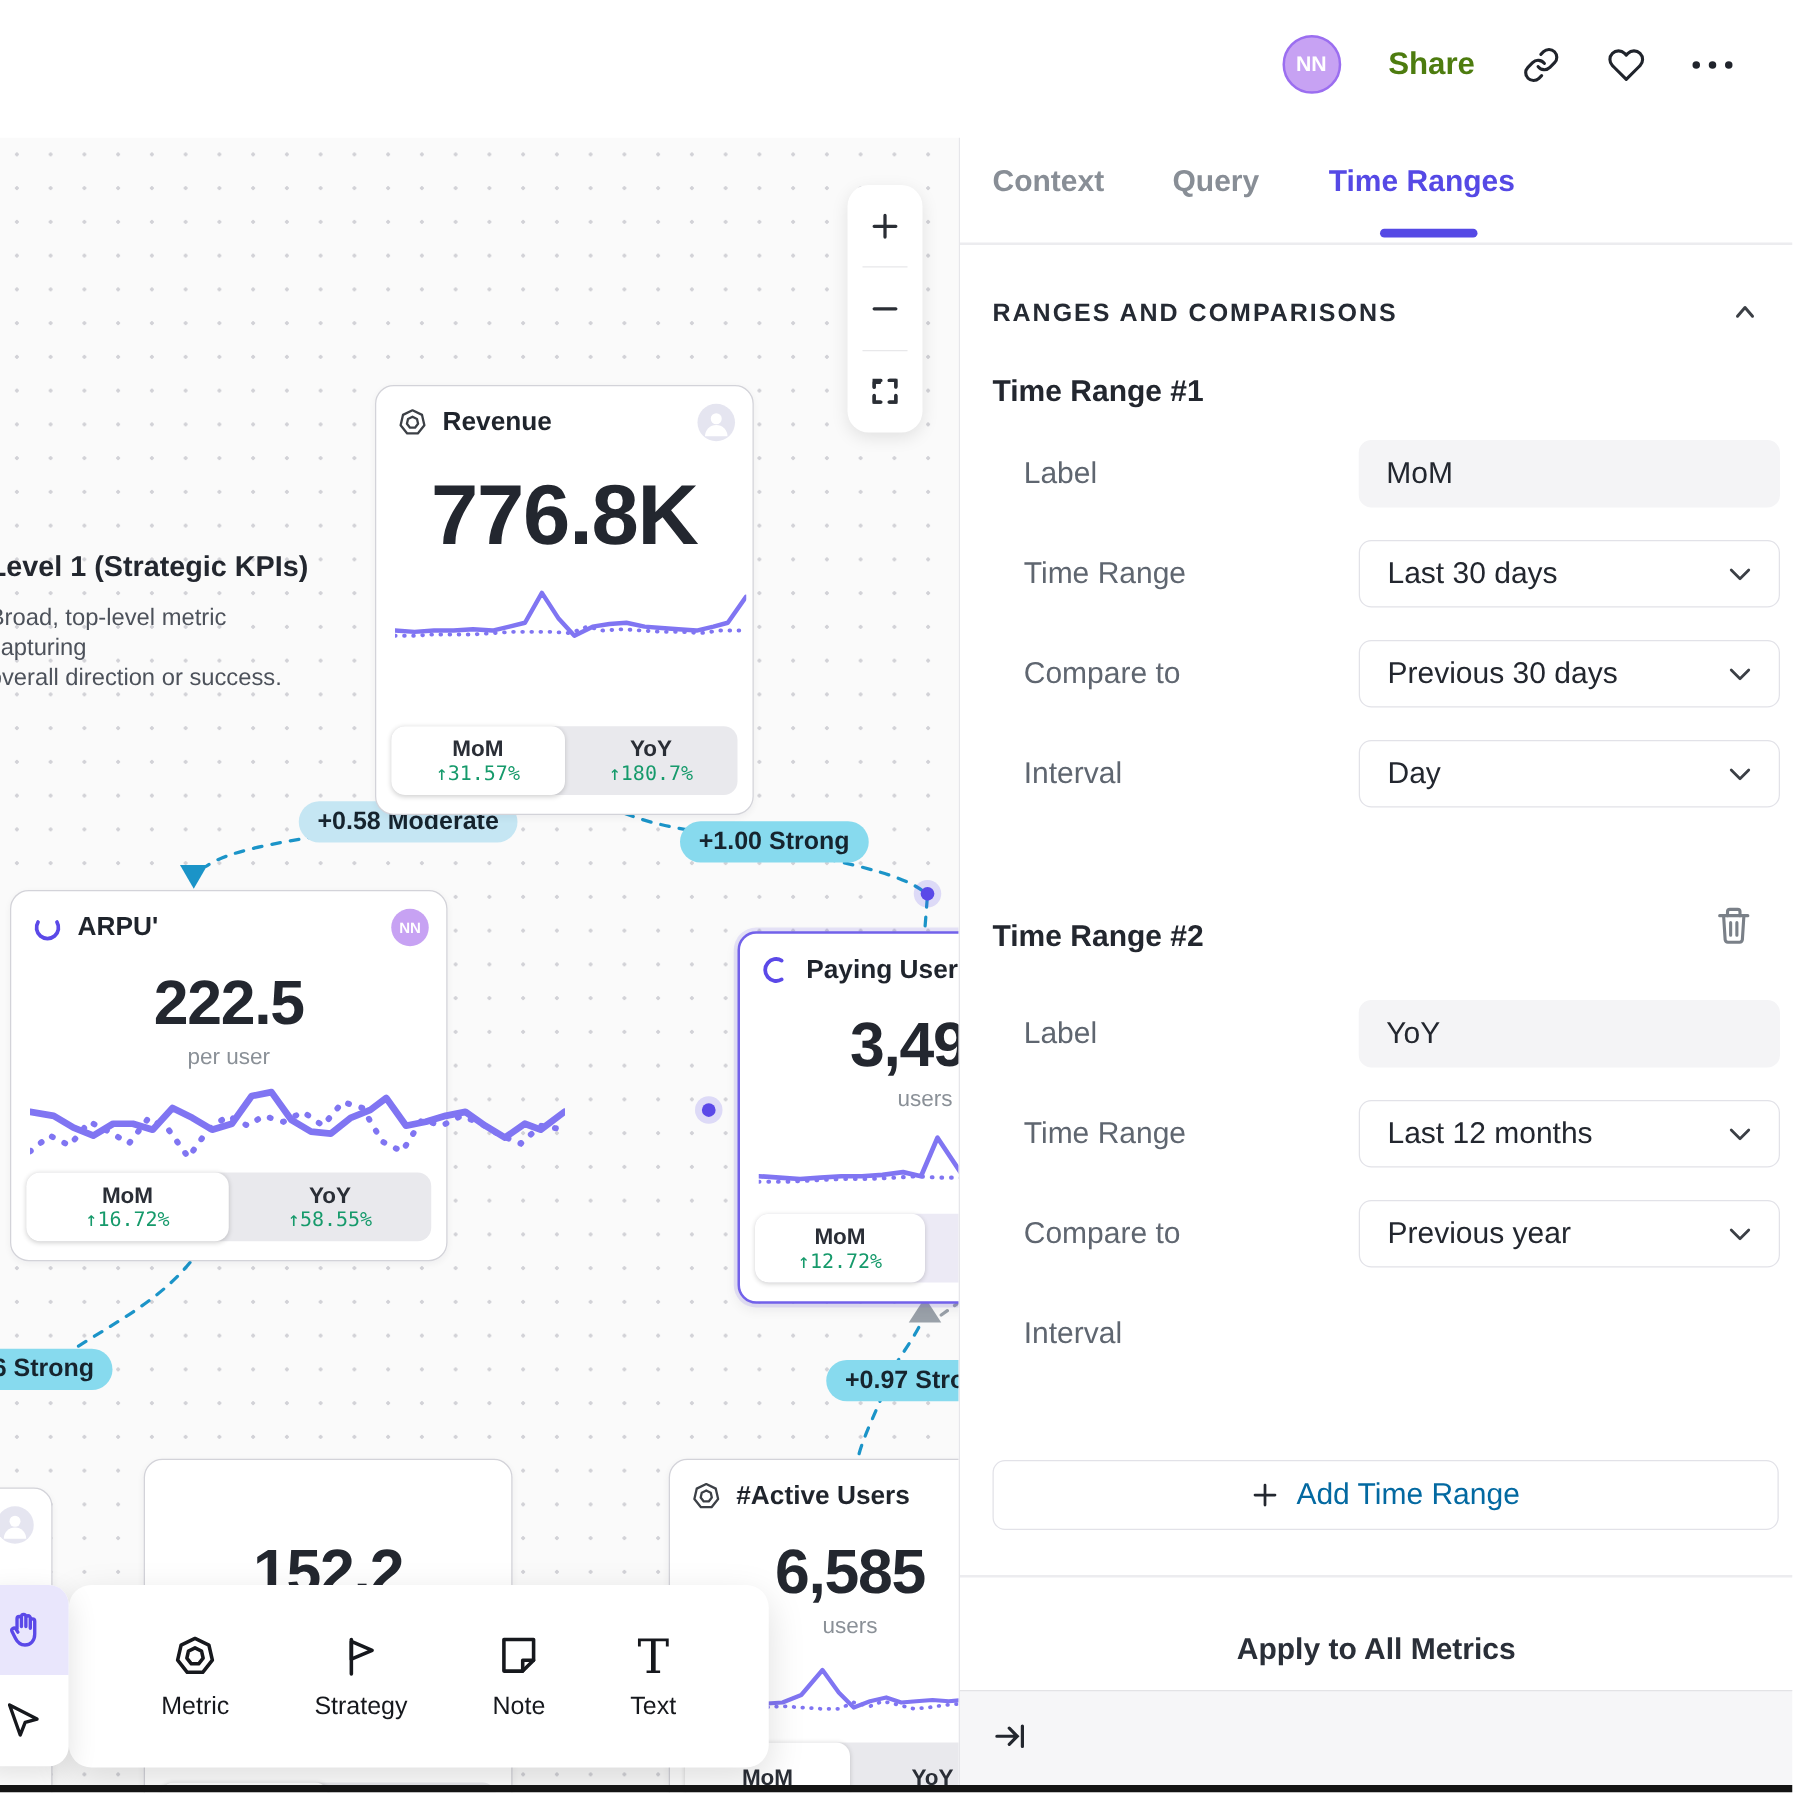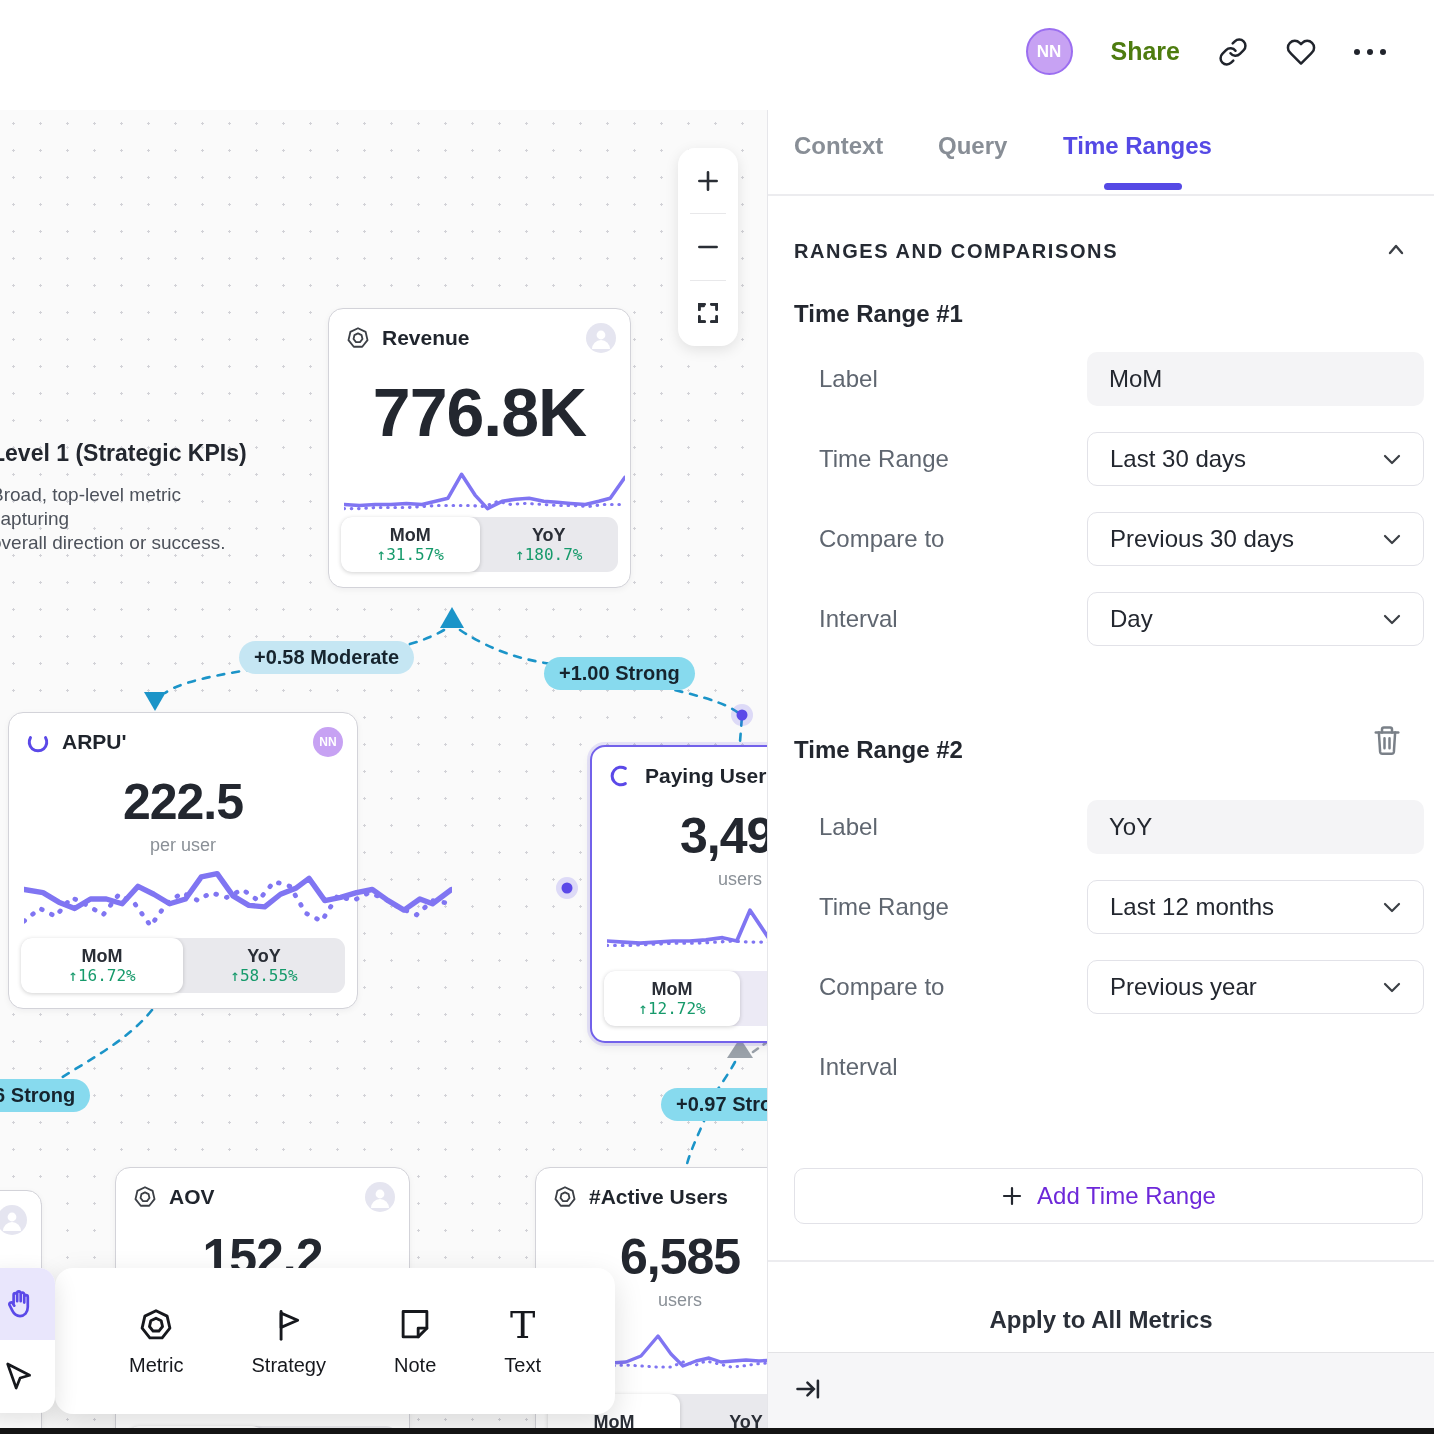--- a/index.html
+++ b/index.html
@@ -86,21 +86,21 @@
   .chev-up { position:absolute; right:28px; top:130px; width:20px; height:20px; stroke:#3c4046; stroke-width:2.4; fill:none; stroke-linecap:round; stroke-linejoin:round; }
   .range-title { position:absolute; left:26px; font-size:24px; font-weight:700; color:#23272f; }
   .trash { position:absolute; right:32px; top:613px; width:30px; height:34px; stroke:#7a8088; stroke-width:2; fill:none; stroke-linecap:round; stroke-linejoin:round; }
   .prow { position:absolute; left:51px; width:605px; height:54px; }
   .pcap { position:absolute; left:0; top:0; height:54px; display:flex; align-items:center; font-size:24px; color:#5f6670; }
   .pctrl { position:absolute; left:268px; width:337px; height:54px; border-radius:10px; display:flex; align-items:center; padding:0 22px; font-size:24px; color:#23272f; }
   .pctrl.input { background:#f4f4f6; }
   .pctrl.select { background:#fff; border:1.5px solid #e2e2e8; cursor:pointer; }
   .pctrl .chev { margin-left:auto; width:18px; height:12px; stroke:#3c4046; stroke-width:2.2; fill:none; stroke-linecap:round; stroke-linejoin:round; }
   .add-btn { position:absolute; left:26px; right:11px; top:1058px; height:56px; border:1.5px solid #e2e2e8; border-radius:10px;
-             display:flex; align-items:center; justify-content:center; gap:14px; font-size:24px; font-weight:500; color:#6d28d9; cursor:pointer; background:#fff; }
+             display:flex; align-items:center; justify-content:center; gap:14px; font-size:24px; font-weight:500; color:#0369a1; cursor:pointer; background:#fff; }
   .add-btn svg { width:22px; height:22px; stroke:#23272f; stroke-width:2.2; stroke-linecap:round; }
   .apply-divider { position:absolute; left:0; right:0; top:1150px; height:1.5px; background:#ececef; }
   .apply-btn { position:absolute; left:0; right:0; top:1196px; text-align:center; font-size:24px; font-weight:700; color:#2a2f38; cursor:pointer; }
   .panel-footer { position:absolute; left:0; right:0; top:1242px; bottom:0; background:#f6f6f8; border-top:1.5px solid #e3e3e6; }
   .collapse-btn { position:absolute; left:26px; top:22px; width:28px; height:28px; stroke:#23272f; stroke-width:2.2; fill:none; stroke-linecap:round; cursor:pointer; }
 
   .bottom-bar { position:absolute; left:0; right:0; bottom:0; height:6px; background:#141414; z-index:40; }
 </style>
 </head>
 <body>
@@ -168,21 +168,21 @@
       </div>
     <div class="zdiv"></div>
     <div class="zbtn">
         <svg viewBox="0 0 24 24" stroke-width="2.6">
           <path d="M4 9V5.5 M4 5.5H8 M15.5 4H20 M20 4v4.5 M20 15.5V20 M20 20h-4.5 M8.5 20H4 M4 20v-4.5" transform="translate(0,0)"></path>
           <path d="M4 9V4h5 M15 4h5v5 M20 15v5h-5 M9 20H4v-5" fill="none"></path>
         </svg>
       </div>
   </div>
 
-  <div class="card" style="left:300px; top:198px; width:303px; height:280px;margin-left:28px;">
+  <div class="card" style="left:300px; top:198px; width:303px; height:344px;">
     <div class="card-head">
       <span class="c-icon">
           <svg viewBox="0 0 24 24" fill="none" stroke="#3c4046" stroke-width="1.7" stroke-linejoin="round">
             <polygon points="12,3 4.97,6.38 3.23,14 8.1,20.1 15.9,20.1 20.77,14 19.03,6.38"></polygon>
             <polygon points="12,7.77 8.7,9.36 7.88,12.94 10.17,15.81 13.83,15.81 16.12,12.94 15.3,9.36"></polygon>
           </svg>
         </span>
       <span class="c-title">Revenue</span>
       <span class="c-avatar">
           <svg viewBox="0 0 30 30">
@@ -269,35 +269,20 @@
           <svg viewBox="0 0 30 30">
             <circle cx="15" cy="12" r="4.4" fill="#fff"></circle>
             <path d="M6 26a9 9 0 0 1 18 0z" fill="#fff"></path>
           </svg>
         </span>
     </div>
 
   </div>
 
   <div class="card" style="left:115px; top:1057px; width:295px; height:330px; z-index:4;">
-    <div class="card-head">
-      <span class="c-icon">
-          <svg viewBox="0 0 24 24" fill="none" stroke="#3c4046" stroke-width="1.7" stroke-linejoin="round">
-            <polygon points="12,3 4.97,6.38 3.23,14 8.1,20.1 15.9,20.1 20.77,14 19.03,6.38"></polygon>
-            <polygon points="12,7.77 8.7,9.36 7.88,12.94 10.17,15.81 13.83,15.81 16.12,12.94 15.3,9.36"></polygon>
-          </svg>
-        </span>
-      <span class="c-title">AOV</span>
-      <span class="c-avatar">
-          <svg viewBox="0 0 30 30">
-            <circle cx="15" cy="12" r="4.4" fill="#fff"></circle>
-            <path d="M6 26a9 9 0 0 1 18 0z" fill="#fff"></path>
-          </svg>
-        </span>
-    </div>
     <div class="c-value">152.2</div>
     <div class="toggle">
       <div class="seg selected">
 
         <div class="seg-value"></div>
       </div>
       <div class="seg">
 
         <div class="seg-value"></div>
       </div>

